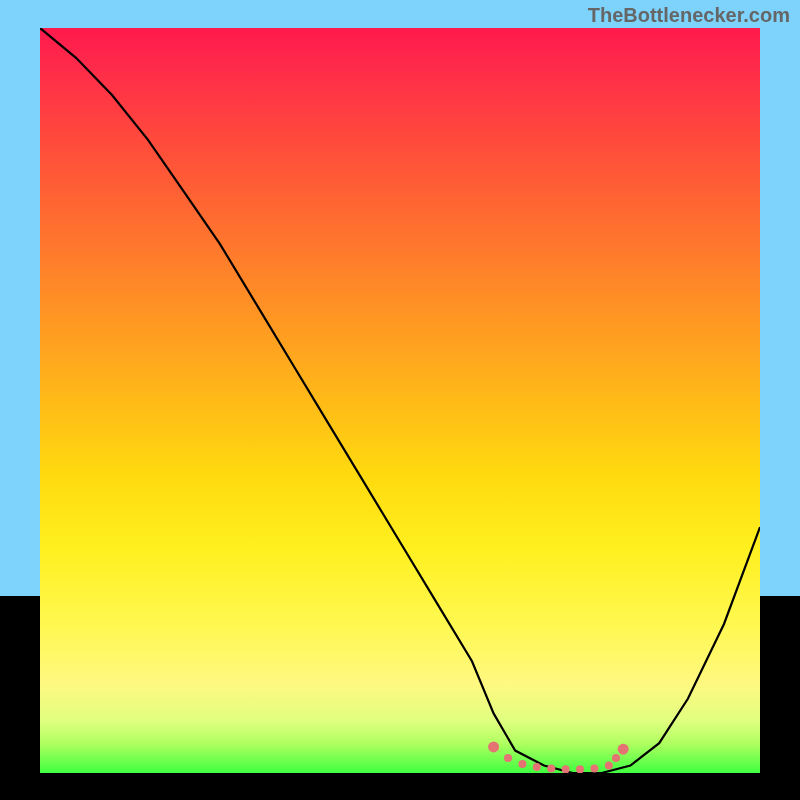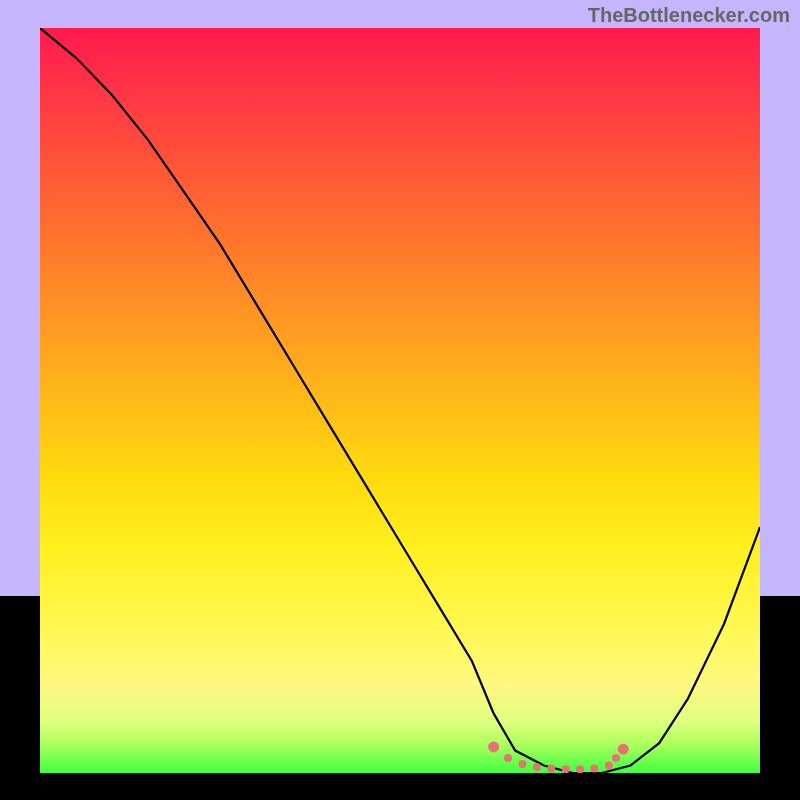--- a/index.html
+++ b/index.html
@@ -8,21 +8,21 @@
     width: 800px;
     height: 800px;
     background: #000;
     font-family: Arial, sans-serif;
     position: relative;
   }
   .container {
     width: 800px;
     height: 596px;
     position: relative;
-    background: #c4b5fd;
+    background: #7dd3fc;
   }
   .attribution {
     position: absolute;
     top: 4px;
     right: 10px;
     color: #666;
     font-size: 20px;
     font-weight: bold;
     z-index: 10;
   }

